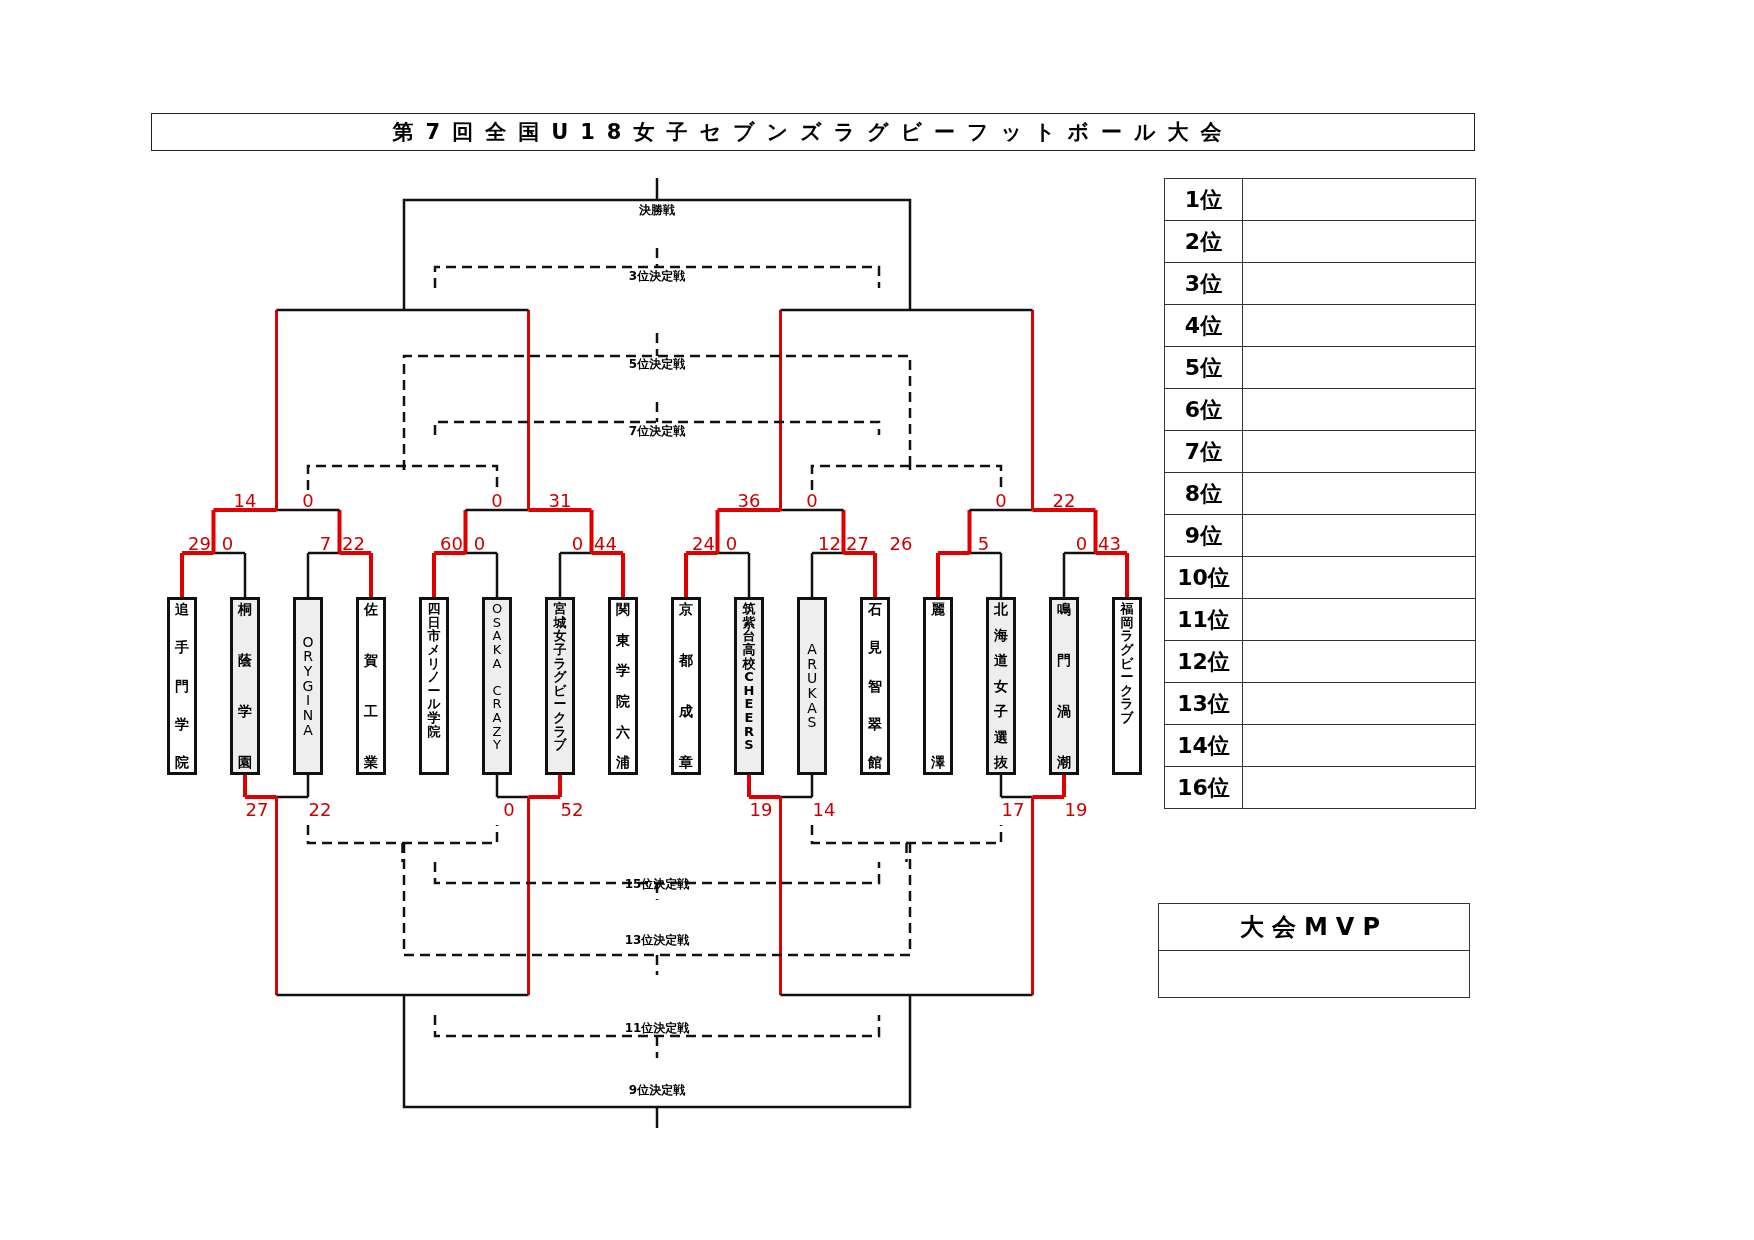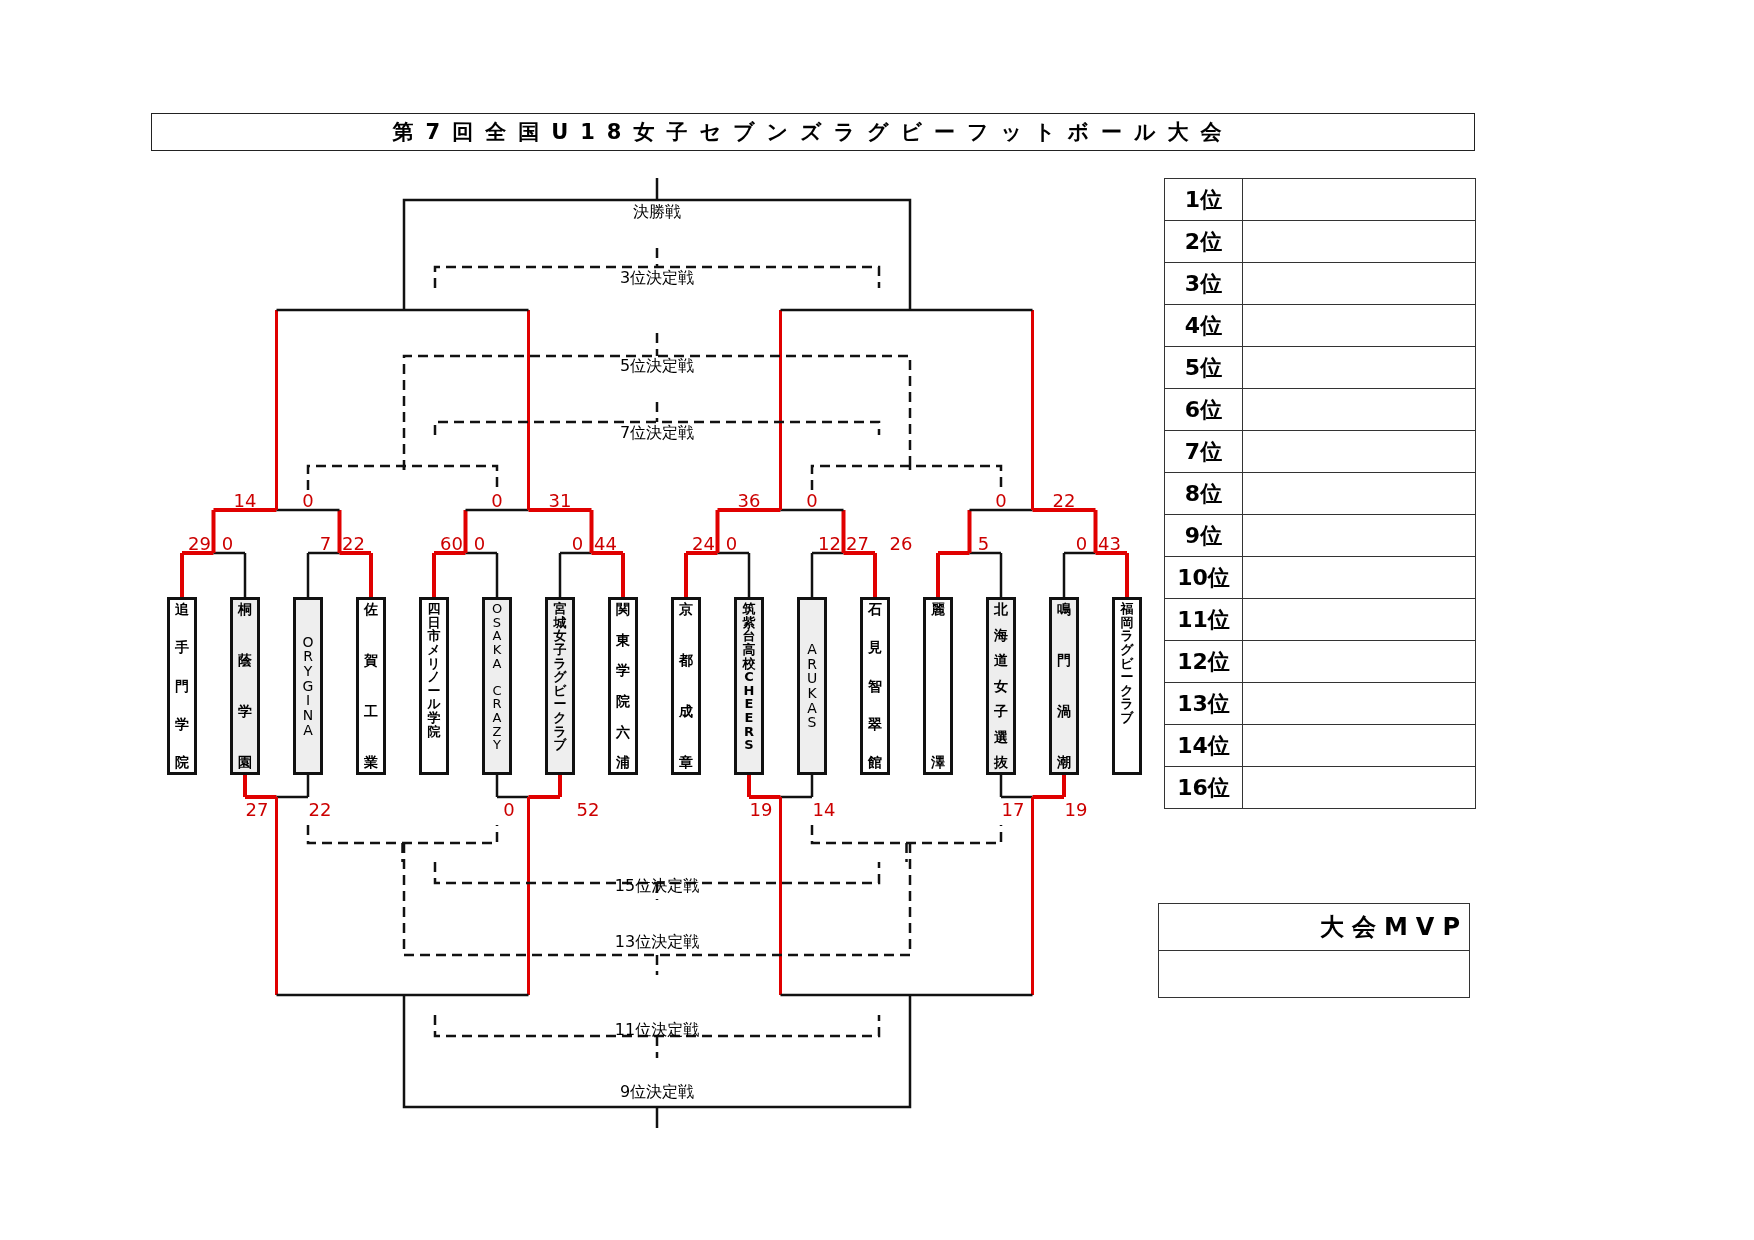--- a/index.html
+++ b/index.html
@@ -13,27 +13,27 @@
   .team-box { position:absolute; width:30px; height:178px; border:3px solid #111;
               box-sizing:border-box; display:flex; flex-direction:column;
               align-items:center; font-weight:bold; font-size:14px; line-height:1.05; }
   .team-box.gray { background:#eeeeee; }
   .team-box.spread { justify-content:space-between; padding:2px 0; }
   .team-box.mid { justify-content:center; }
   .team-box.top { justify-content:flex-start; padding-top:2px; }
   .team-box span { display:block; text-align:center; }
   .team-box.latin { font-weight:normal; font-size:14px; }
   .score { position:absolute; font-size:18px; color:#cc0000; transform:translateX(-50%); }
-  .rlabel { position:absolute; font-size:16px; font-weight:normal; transform:translateX(-50%);
+  .rlabel { position:absolute; font-size:12px; font-weight:bold; transform:translateX(-50%);
             background:transparent; white-space:nowrap; }
   #rank-table { position:absolute; left:1164px; top:178px; width:312px; border-collapse:collapse; }
   #rank-table td { border:1.5px solid #333; height:42px; padding:0; box-sizing:border-box; }
   #rank-table td.rank { width:78px; text-align:center; font-size:22px; font-weight:bold; }
   #mvp-box { position:absolute; left:1158px; top:903px; width:312px; border-collapse:collapse; }
-  #mvp-box td { border:1.5px solid #333; height:44px; text-align:right; }
+  #mvp-box td { border:1.5px solid #333; height:44px; text-align:center; }
   #mvp-title { font-size:24px; font-weight:bold; letter-spacing:8px; }
 </style>
 </head>
 <body>
 
 <div id="title-box">
   <span id="title-text">第7回全国U18女子セブンズラグビーフットボール大会</span>
 </div>
 
 <svg id="bracket" width="1754" height="1240">
@@ -305,21 +305,21 @@
     <div class="score" style="left: 812px; top: 490px;">0</div>
     <div class="score" style="left: 1001px; top: 490px;">0</div>
     <div class="score" style="left: 1064px; top: 490px;">22</div>
     <div class="rlabel" style="left: 657px; top: 202px;">決勝戦</div>
     <div class="rlabel" style="left: 657px; top: 268px;">3位決定戦</div>
     <div class="rlabel" style="left: 657px; top: 356px;">5位決定戦</div>
     <div class="rlabel" style="left: 657px; top: 423px;">7位決定戦</div>
     <div class="score" style="left: 257px; top: 799px;">27</div>
     <div class="score" style="left: 320px; top: 799px;">22</div>
     <div class="score" style="left: 509px; top: 799px;">0</div>
-    <div class="score" style="left: 588px; top: 799px;">52</div>
+    <div class="score" style="left: 572px; top: 799px;">52</div>
     <div class="score" style="left: 761px; top: 799px;">19</div>
     <div class="score" style="left: 824px; top: 799px;">14</div>
     <div class="score" style="left: 1013px; top: 799px;">17</div>
     <div class="score" style="left: 1076px; top: 799px;">19</div>
     <div class="rlabel" style="left: 657px; top: 1082px;">9位決定戦</div>
     <div class="rlabel" style="left: 657px; top: 1020px;">11位決定戦</div>
     <div class="rlabel" style="left: 657px; top: 876px;">15位決定戦</div>
     <div class="rlabel" style="left: 657px; top: 932px;">13位決定戦</div>
   </div>
 

